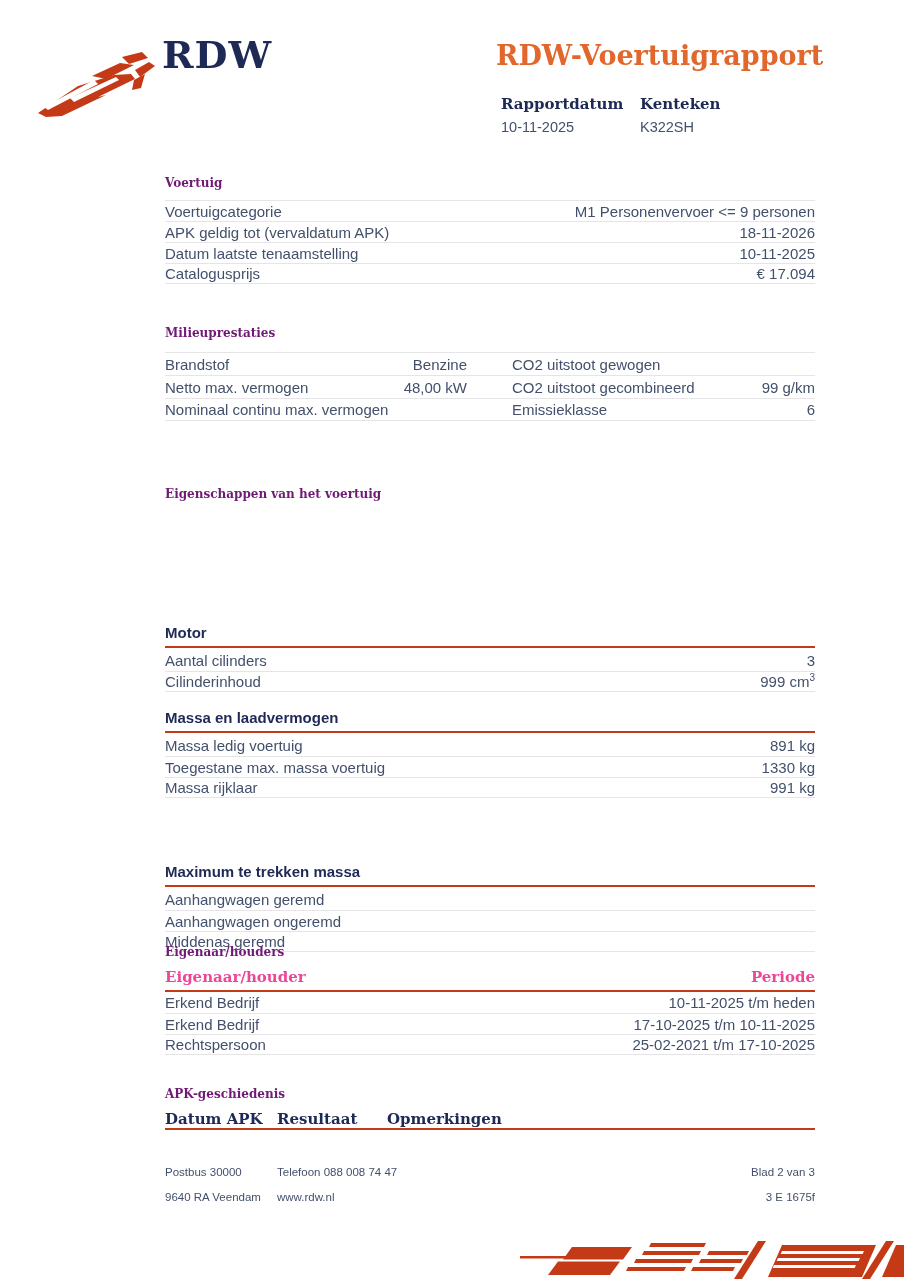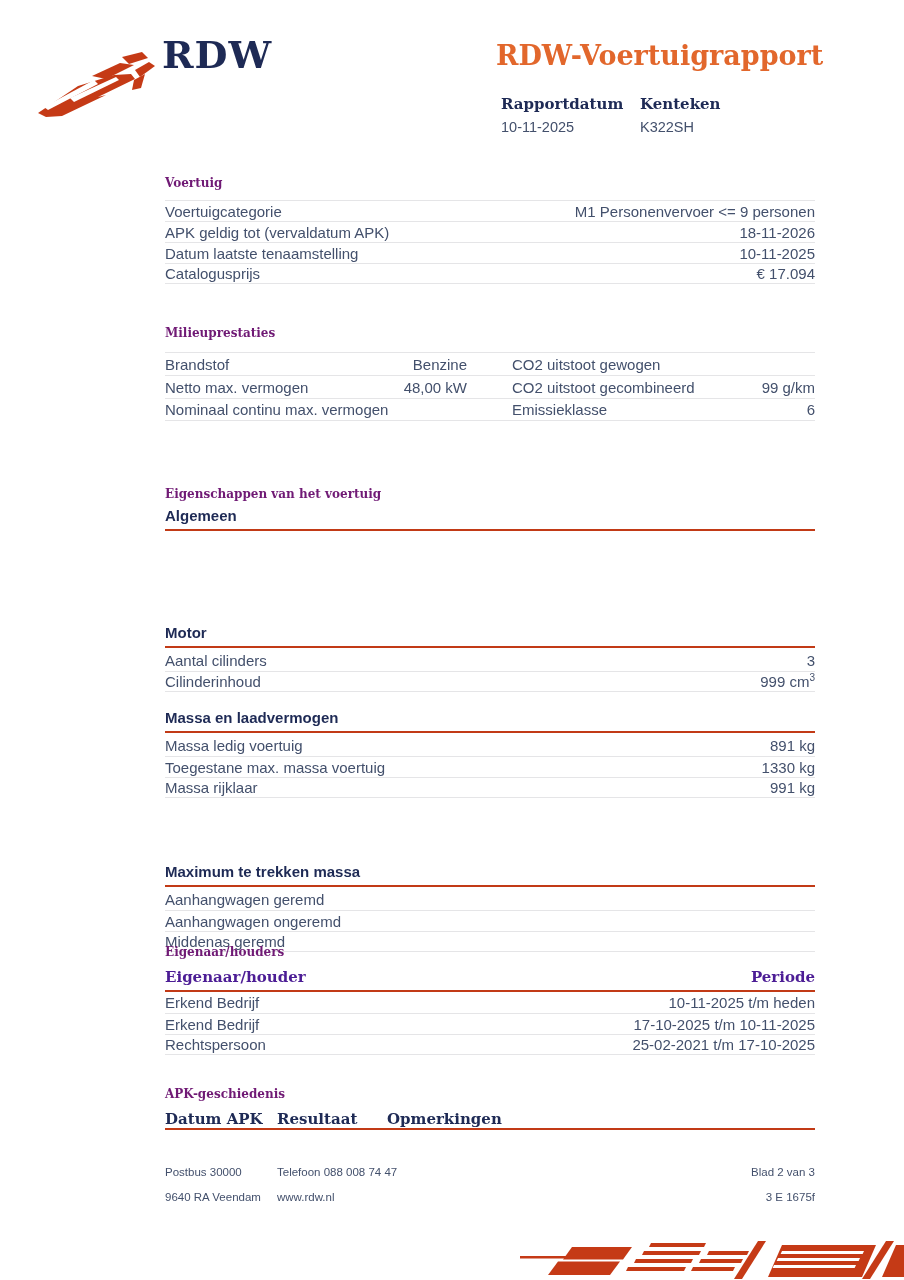--- a/index.html
+++ b/index.html
@@ -43,21 +43,21 @@
 
   
   .env-row { display:flex; align-items:center; height:23px; font-size:15px; border-top:1px solid #E5E5E7; }
   .env-row:last-child { border-bottom:1px solid #E5E5E7; }
   .env-left  { width:302px; display:flex; justify-content:space-between; }
   .env-gap   { width:45px; }
   .env-right { width:303px; display:flex; justify-content:space-between; }
 
   
   .thead { display:flex; justify-content:space-between; font-family:"DejaVu Serif",serif; font-weight:bold;
-           font-size:15px; color:#4c1d95; padding-bottom:4px; border-bottom:2px solid #C23A16; margin-top:6px; }
+           font-size:15px; color:#ec4899; padding-bottom:4px; border-bottom:2px solid #C23A16; margin-top:6px; }
   .thead3 { display:flex; justify-content:flex-start; font-family:"DejaVu Serif",serif; font-weight:bold;
             font-size:15px; color:#1E2A55; padding-bottom:0; border-bottom:2px solid #C23A16; margin-top:6px; }
   .thead3 .c1 { width:112px; } .thead3 .c2 { width:110px; }
 
   
   .footer { position:absolute; left:165px; top:1166px; width:650px; font-size:11.5px; color:#43506C; }
   .f-row { display:flex; align-items:baseline; margin-bottom:13px; }
   .f-row .c1 { width:112px; } .f-row .c2 { flex:1; } .f-row .c3 { text-align:right; }
 
   .stripes { position:absolute; left:520px; top:1237px; width:384px; height:43px; }
@@ -154,21 +154,20 @@
         </span>
       </div>
     </div>
   </div>
 
   <div class="sec" style="top:485px">
     <div class="sec-title">Eigenschappen van het voertuig</div>
   </div>
 
   <div class="sec" style="top:508px">
-    <div class="subhead">Algemeen</div>
   </div>
 
   <div class="sec" style="top:625px">
     <div class="subhead">Motor</div>
     <div class="rows no-first-border" style="margin-top:2px">
       <div class="kv-row">
         <span class="k">Aantal cilinders</span>
         <span class="v">3</span>
       </div>
       <div class="kv-row">

